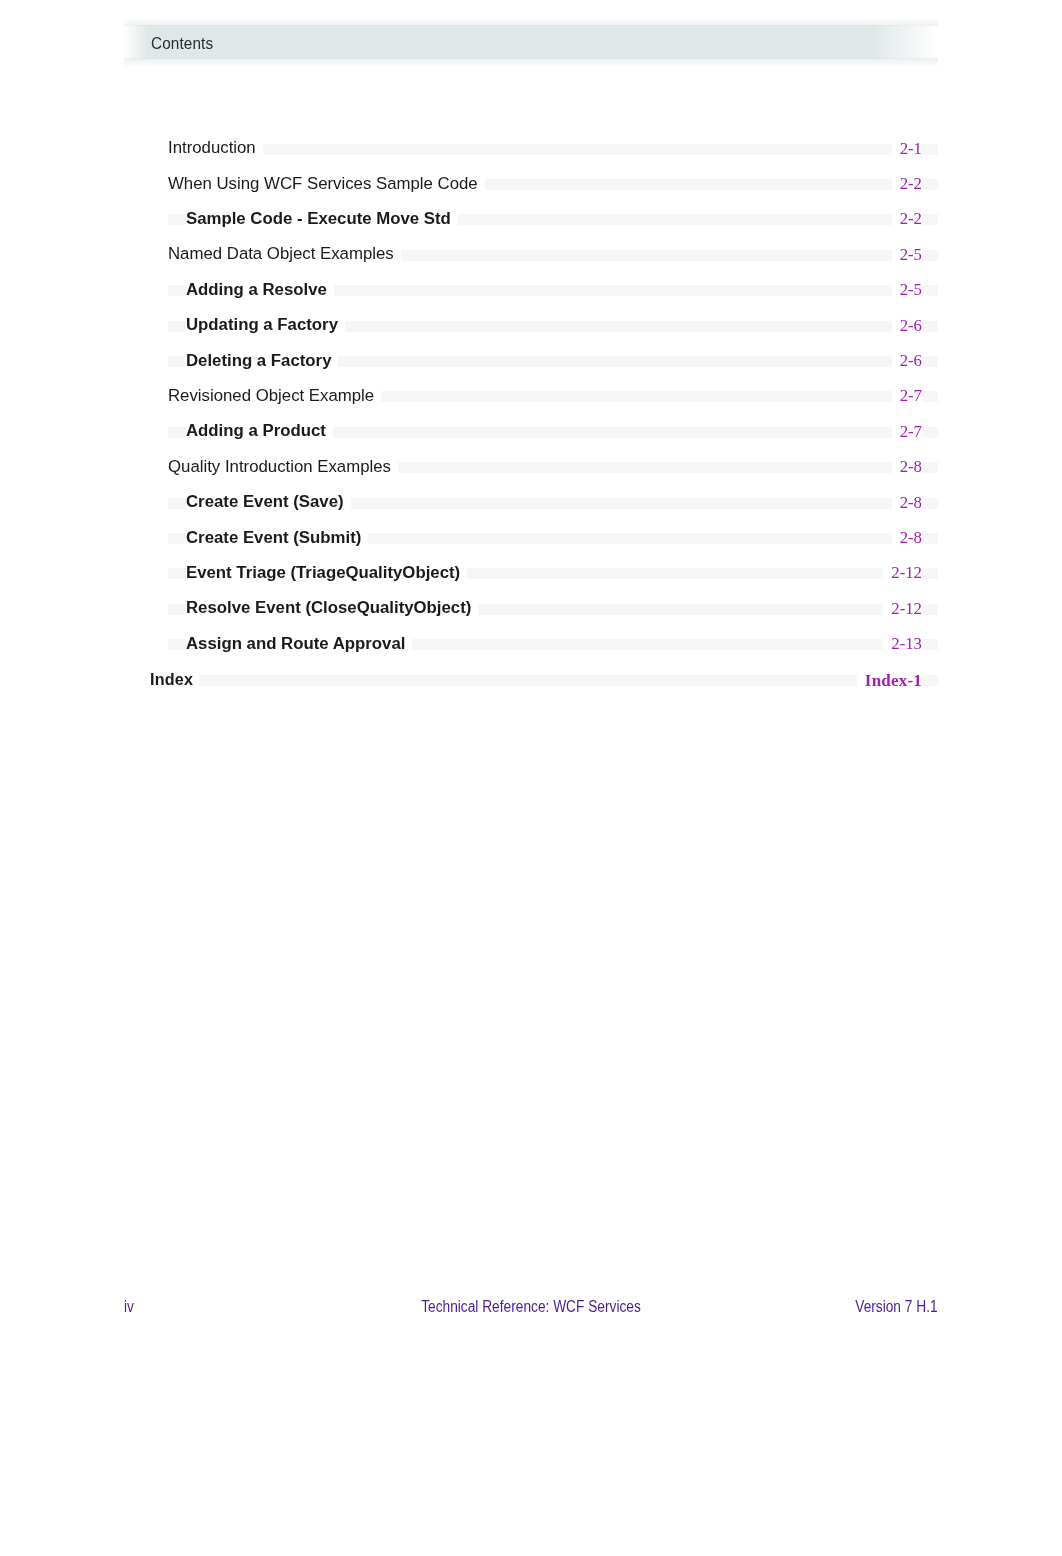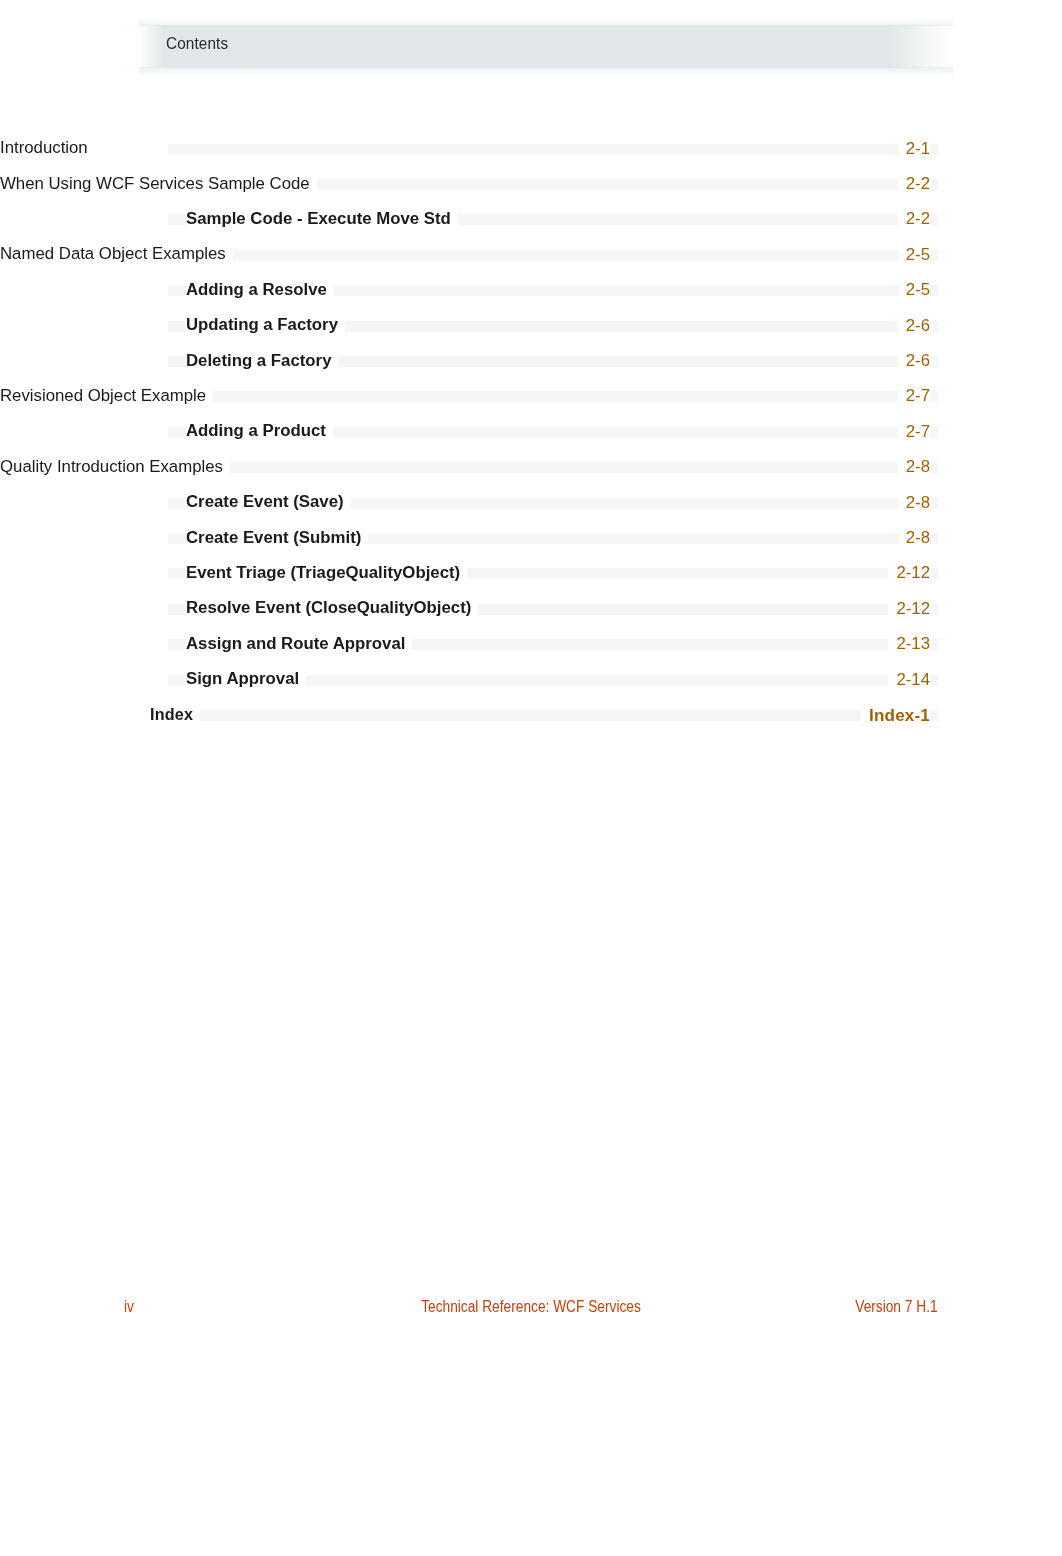--- a/index.html
+++ b/index.html
@@ -12,24 +12,24 @@
     height: 1556px;
     position: relative;
     font-family: "Liberation Sans", sans-serif;
     color: #1a1a1a;
     overflow: hidden;
   }
 
   
   .page-header {
     position: absolute;
-    left: 139px;
+    left: 124px;
     top: 25px;
     width: 814px;
-    height: 43px;
+    height: 34px;
     background:
       linear-gradient(to right,
         rgba(223,230,231,0) 0%,
         rgba(223,230,231,0.95) 3%,
         rgba(223,230,231,0.95) 92%,
         rgba(223,230,231,0) 100%);
   }
   .page-header::before {
     content: "";
     position: absolute;
@@ -90,33 +90,34 @@
     left: 168px;
     right: 124px;
     top: 50%;
     height: 11px;
     margin-top: -5px;
     background: #f6f6f6;
   }
   .toc-page {
     position: absolute;
     z-index: 2;
-    right: 132px;
+    right: 140px;
     top: 50%;
     transform: translateY(-50%);
     background: #ffffff;
     padding-left: 8px;
     font-size: 16.8px;
     line-height: 1;
-    color: #a16207;
-    white-space: nowrap;
-  }
-
-  
-  .lvl1 .toc-label { }
+    color: #a21caf;
+    white-space: nowrap;
+    font-family: Liberation Serif, serif;
+  }
+
+  
+  .lvl1 .toc-label { margin-left: 168px; }
   .lvl2 .toc-label { margin-left: 186px; font-weight: bold; }
 
   .lvl-index .toc-label {
     margin-left: 150px;
     font-size: 17px;
     font-weight: 600;
     letter-spacing: 0.2px;
     transform: scaleX(0.95);
     transform-origin: left center;
   }
@@ -128,21 +129,21 @@
   .lvl-index .toc-leader { left: 150px; }
 
   
   .page-footer {
     position: absolute;
     left: 124px;
     right: 124px;
     top: 1298px;
     height: 24px;
     font-size: 15.6px;
-    color: #c2410c;
+    color: #4c1d95;
   }
   .footer-cell {
     position: absolute;
     top: 0;
     white-space: nowrap;
     transform: scaleX(0.88);
   }
   .footer-left   { left: 0;  transform-origin: left center; }
   .footer-center { left: 50%; transform-origin: center center;
                    transform: translateX(-50%) scaleX(0.88); }
@@ -224,25 +225,20 @@
     <div class="toc-row lvl2">
       <span class="toc-leader"></span>
       <span class="toc-label">Resolve Event (CloseQualityObject)</span>
       <span class="toc-page">2-12</span>
     </div>
     <div class="toc-row lvl2">
       <span class="toc-leader"></span>
       <span class="toc-label">Assign and Route Approval</span>
       <span class="toc-page">2-13</span>
     </div>
-    <div class="toc-row lvl2">
-      <span class="toc-leader"></span>
-      <span class="toc-label">Sign Approval</span>
-      <span class="toc-page">2-14</span>
-    </div>
     <div class="toc-row lvl-index">
       <span class="toc-leader"></span>
       <span class="toc-label">Index</span>
       <span class="toc-page">Index-1</span>
     </div>
   </div>
 
 <div class="page-footer">
   <span class="footer-cell footer-left">iv</span>
   <span class="footer-cell footer-center">Technical Reference: WCF Services</span>

